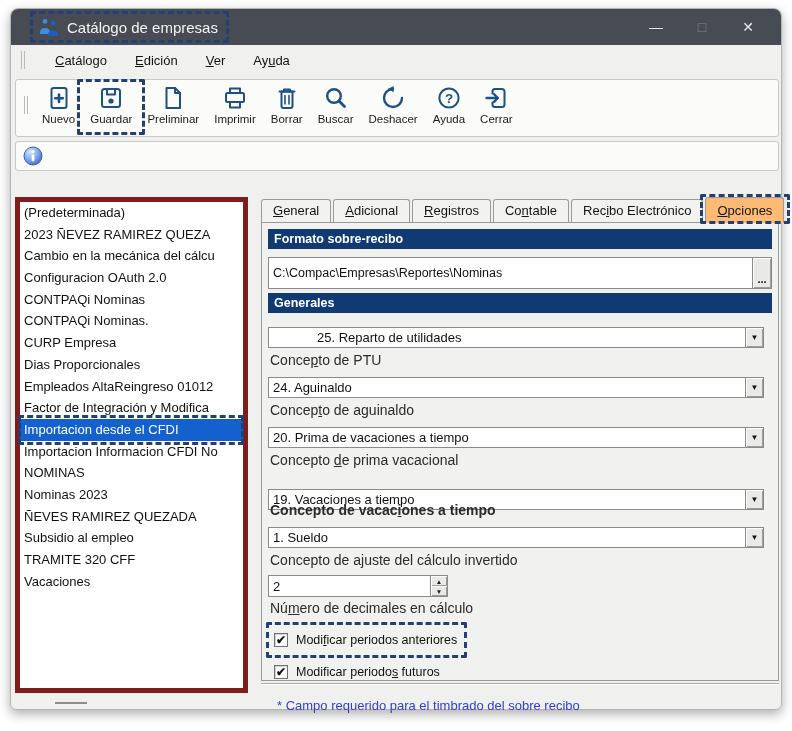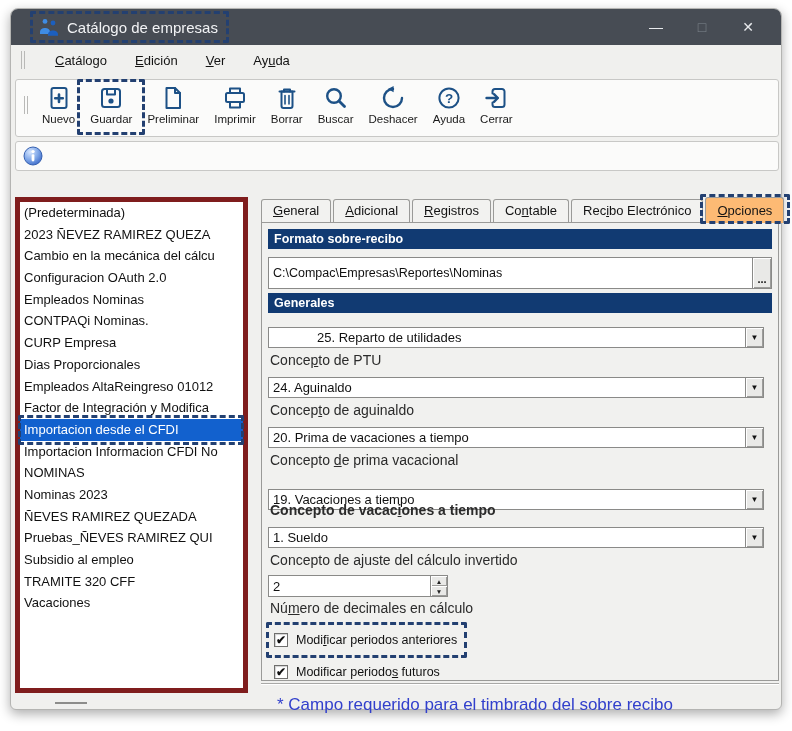--- a/index.html
+++ b/index.html
@@ -110,21 +110,21 @@
     font-size:12px; font-weight:bold; color:#111; line-height:14px;
   }
   .check-label { font-size:12.5px; color:#111; white-space:nowrap; }
 
   
   .statusbar {
     position:absolute; left:250px; top:674px; width:518px; height:28px;
     border-top:1px solid #A9A9A7; box-shadow:inset 0 1px 0 #fff;
     display:flex; align-items:center; padding-left:16px;
   }
-  .footer-note { font-size:17px; color:#3240CC; white-space:nowrap;margin-top:15px; }
+  .footer-note { font-size:13px; color:#3240CC; white-space:nowrap;margin-top:15px; }
 
   u { text-decoration:underline; }
 </style>
 </head>
 <body>
 
 <div class="window">
 
   <div class="titlebar">
     <div class="title-group">
@@ -242,35 +242,34 @@
       <circle cx="10" cy="5.6" r="1.7" fill="#fff"></circle>
       <rect x="8.6" y="8.2" width="2.8" height="7.2" rx="1.4" fill="#fff"></rect>
     </svg>
   </div>
 
   <div class="listbox">
     <div class="row">(Predeterminada)</div>
     <div class="row">2023 ÑEVEZ RAMIREZ QUEZA</div>
     <div class="row">Cambio en la mecánica del cálcu</div>
     <div class="row">Configuracion OAuth 2.0</div>
-    <div class="row">Empleados Nominas</div>
+    <div class="row">CONTPAQi Nominas</div>
     <div class="row">CONTPAQi Nominas.</div>
     <div class="row">CURP Empresa</div>
     <div class="row">Dias Proporcionales</div>
     <div class="row">Empleados AltaReingreso 01012</div>
     <div class="row">Factor de Integración y Modifica</div>
     <div class="row selected">
       <span>Importacion desde el CFDI</span>
       <div class="annotation" style="top:-4px; bottom:-4px; left:-2px; right:-1px;"></div>
     </div>
     <div class="row">Importacion Informacion CFDI No</div>
     <div class="row">NOMINAS</div>
     <div class="row">Nominas 2023</div>
     <div class="row">ÑEVES RAMIREZ QUEZADA</div>
-    <div class="row">Pruebas_ÑEVES RAMIREZ QUI</div>
     <div class="row">Subsidio al empleo</div>
     <div class="row">TRAMITE 320 CFF</div>
     <div class="row">Vacaciones</div>
   </div>
   <div class="list-splitter"></div>
 
   <div class="tabstrip">
     <div class="tab">
         <span><span></span><u>G</u><span>eneral</span></span>
       </div>

